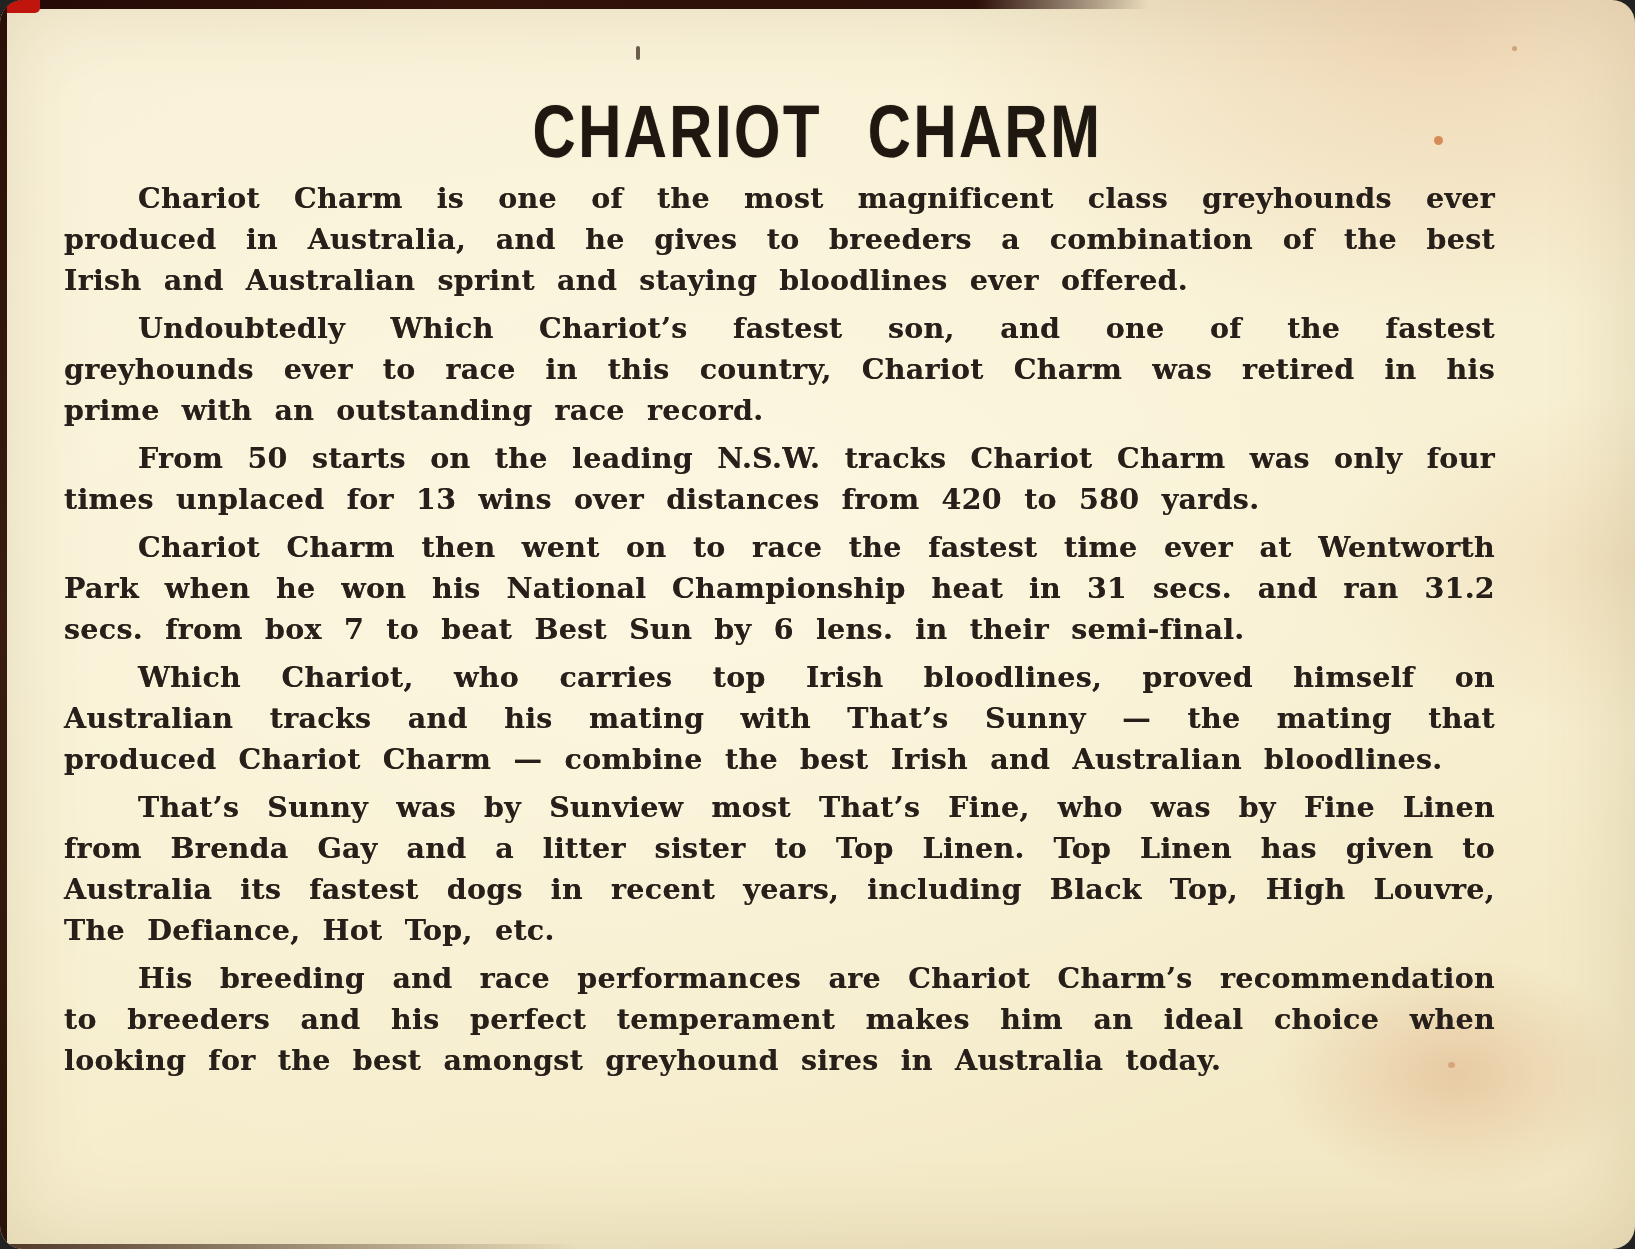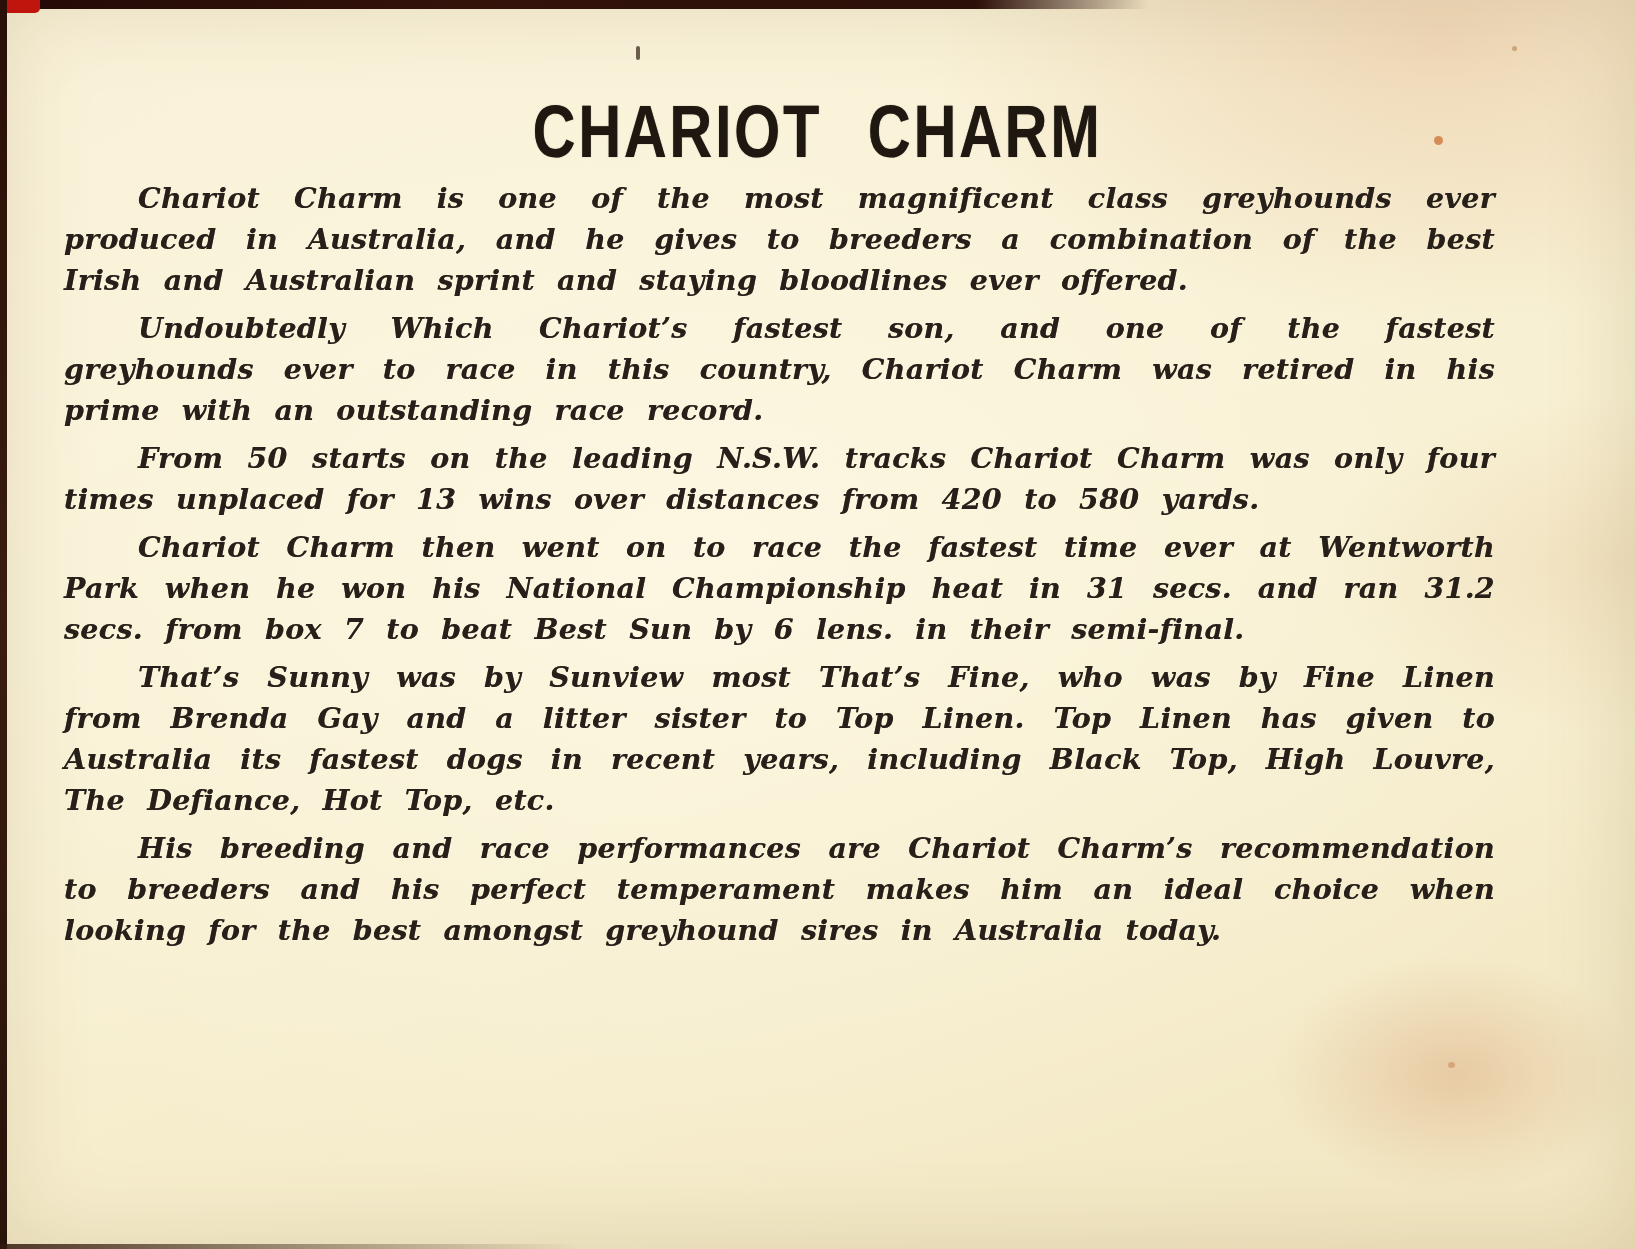--- a/index.html
+++ b/index.html
@@ -13,20 +13,21 @@
     height: 1249px;
     overflow: hidden;
     background:
       radial-gradient(ellipse 820px 460px at 88% 3%, rgba(226,178,138,0.38), transparent 62%),
       radial-gradient(ellipse 260px 170px at 89% 86%, rgba(206,138,92,0.32), transparent 70%),
       radial-gradient(ellipse 420px 240px at 99% 45%, rgba(216,168,120,0.20), transparent 70%),
       radial-gradient(ellipse 1350px 850px at 42% 45%, rgba(255,253,238,0.55), transparent 78%),
       linear-gradient(160deg, #f9f2d9 0%, #f7efd0 55%, #f2e7c2 100%);
     box-shadow: inset 0 0 90px rgba(120, 90, 40, 0.18);
     font-family: "DejaVu Serif", "Liberation Serif", serif;
+    border-radius: 23px;
   }
 
   
   .edge-top {
     position: absolute; top: 0; left: 0;
     width: 1148px; height: 9px;
     background: linear-gradient(90deg, #230a06 0%, #33120a 40%, #2b0f08 85%, rgba(43,15,8,0) 100%);
     border-bottom-right-radius: 4px;
   }
   .edge-top-red {
@@ -83,21 +84,20 @@
     font-size: 28.5px;
     line-height: 41px;
     letter-spacing: 0.3px;
     word-spacing: 0.42em;
     text-shadow: 0 0 0.6px rgba(39,32,26,0.55);
   }
   .article p {
     margin: 0 17px 7px 0;
     text-indent: 74px;
     text-align: justify;
-    font-style: italic;
   }
 </style>
 </head>
 <body>
 
 <div id="scan">
 
   <div class="edge-top"></div>
   <div class="edge-top-red"></div>
   <div class="edge-left"></div>
@@ -108,17 +108,18 @@
   <div class="speck speck-3"></div>
   <div class="speck speck-4"></div>
 
   <h1 class="title">CHARIOT CHARM</h1>
 
   <div class="article" id="article-body">
       <p>Chariot Charm is one of the most magnificent class greyhounds ever produced in Australia, and he gives to breeders a combination of the best Irish and Australian sprint and staying bloodlines ever offered.</p>
       <p>Undoubtedly Which Chariot’s fastest son, and one of the fastest greyhounds ever to race in this country, Chariot Charm was retired in his prime with an outstanding race record.</p>
       <p>From 50 starts on the leading N.S.W. tracks Chariot Charm was only four times unplaced for 13 wins over distances from 420 to 580 yards.</p>
       <p>Chariot Charm then went on to race the fastest time ever at Wentworth Park when he won his National Championship heat in 31 secs. and ran 31.2 secs. from box 7 to beat Best Sun by 6 lens. in their semi-final.</p>
+      <p>Which Chariot, who carries top Irish bloodlines, proved himself on Australian tracks and his mating with That’s Sunny — the mating that produced Chariot Charm — combine the best Irish and Australian bloodlines.</p>
       <p>That’s Sunny was by Sunview most That’s Fine, who was by Fine Linen from Brenda Gay and a litter sister to Top Linen. Top Linen has given to Australia its fastest dogs in recent years, including Black Top, High Louvre, The Defiance, Hot Top, etc.</p>
       <p>His breeding and race performances are Chariot Charm’s recommendation to breeders and his perfect temperament makes him an ideal choice when looking for the best amongst greyhound sires in Australia today.</p>
     </div>
 
 </div>
 
 </body></html>

